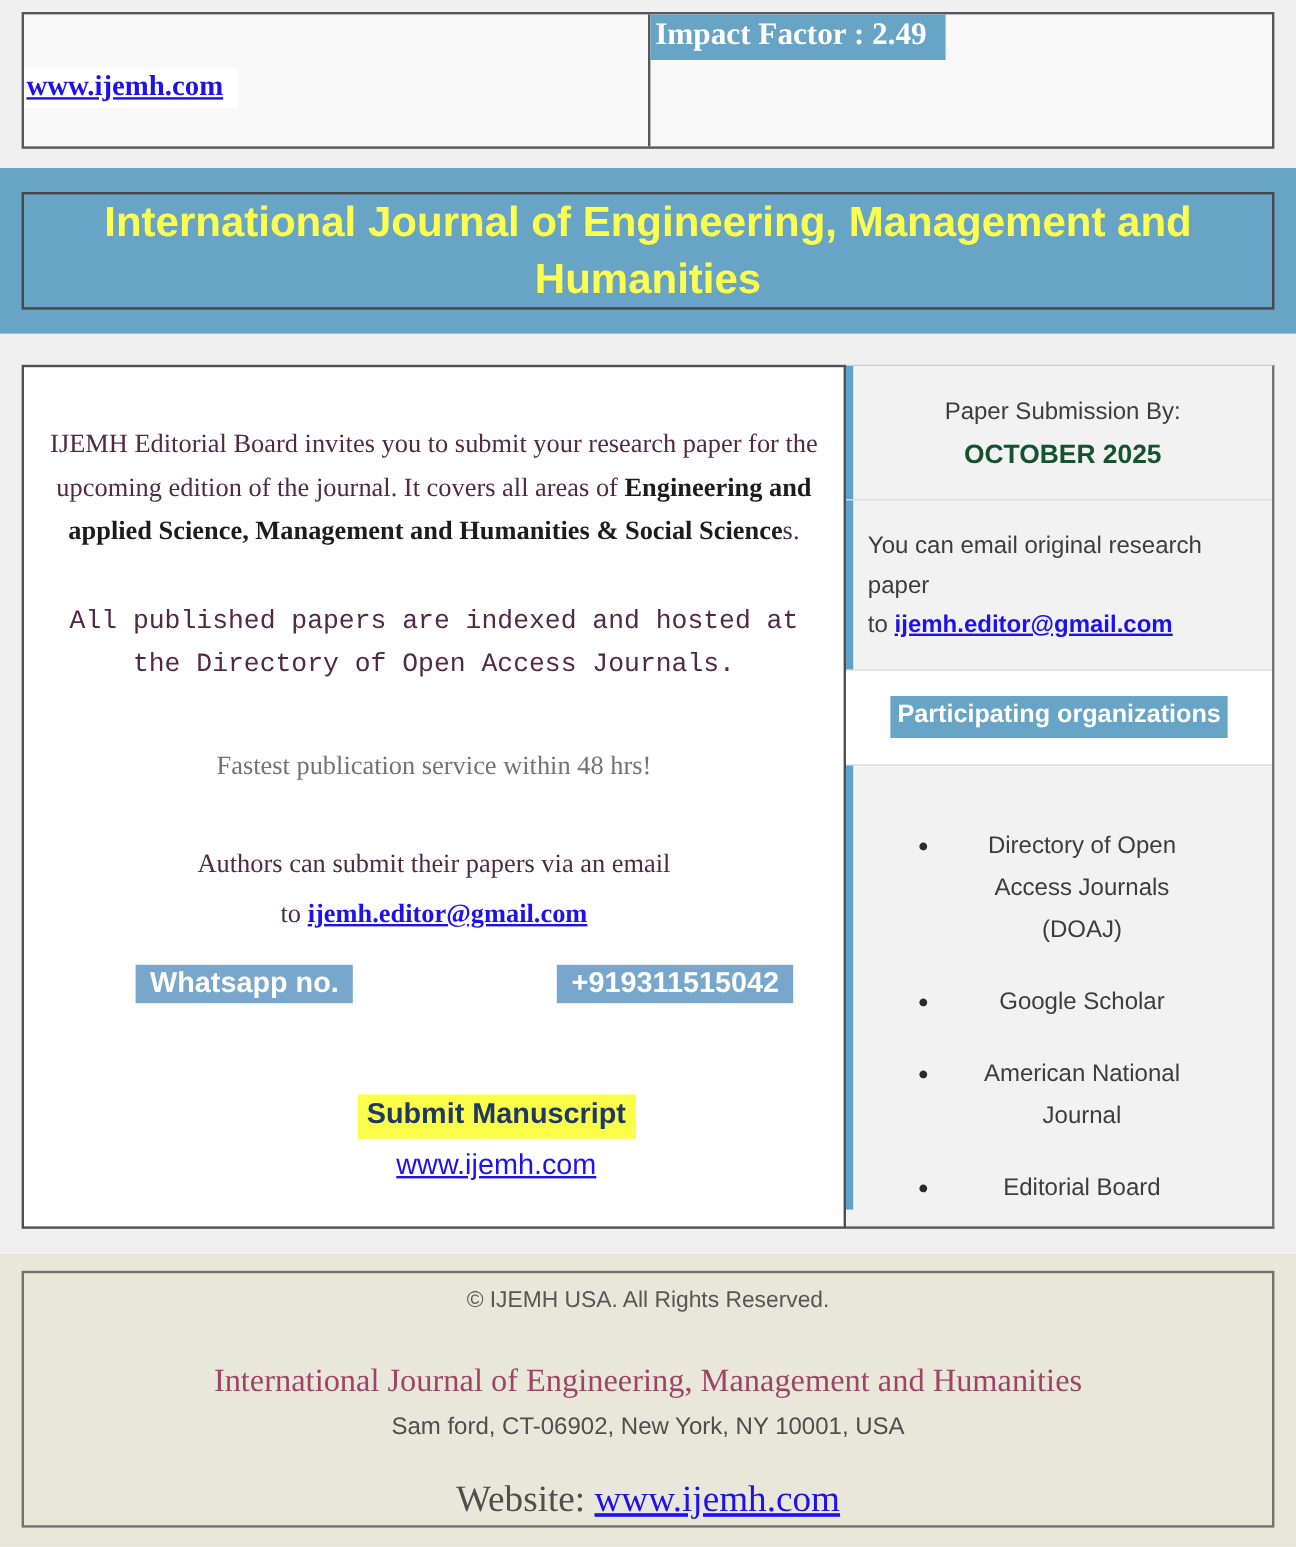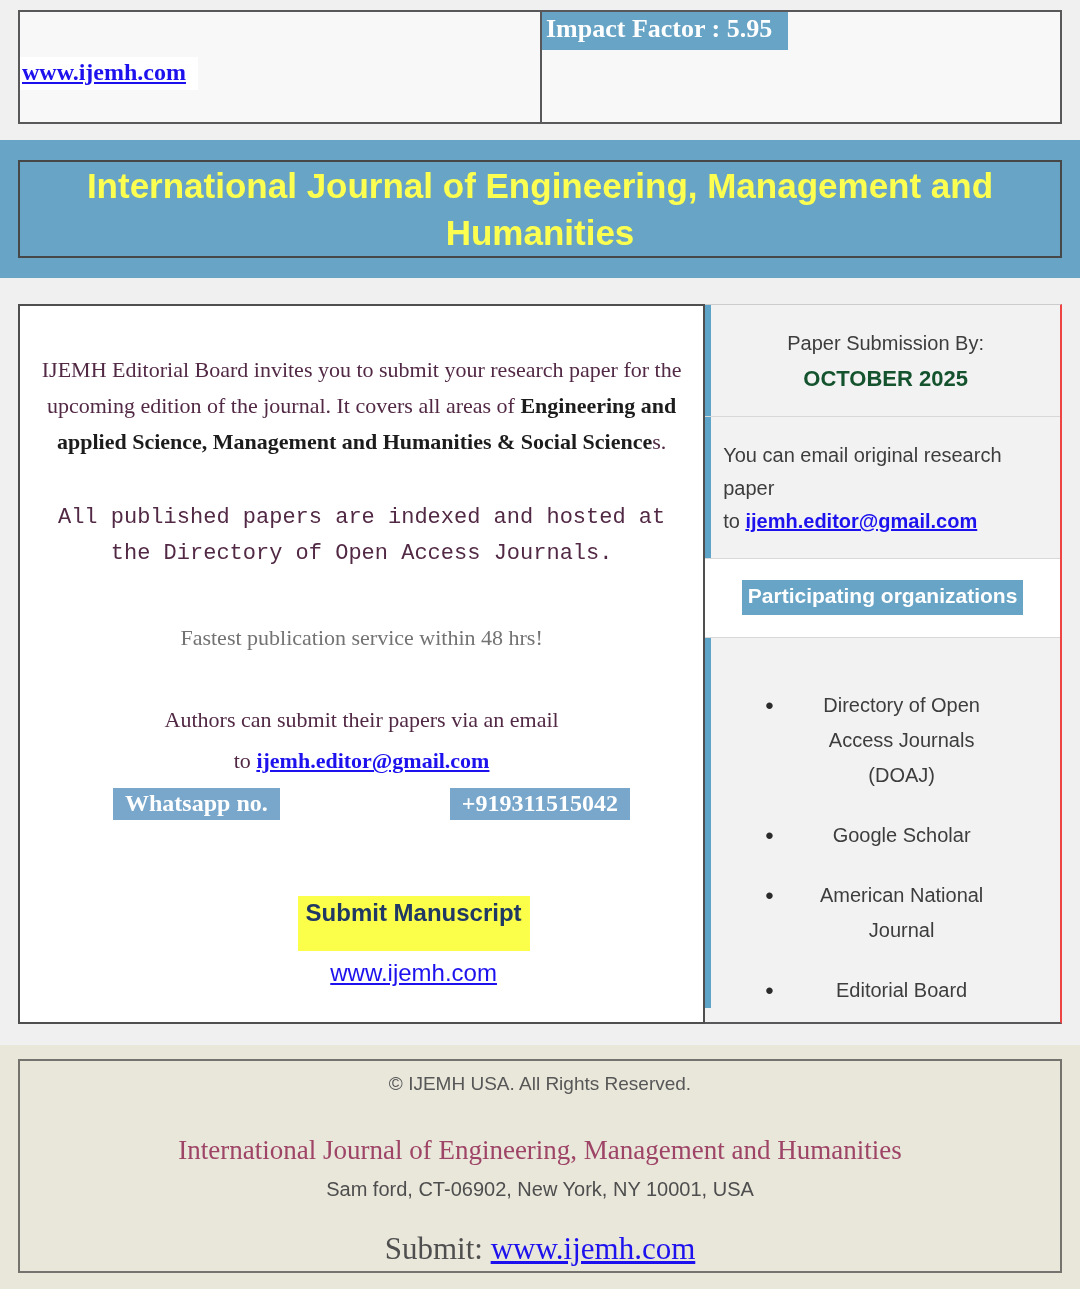--- a/index.html
+++ b/index.html
@@ -24,30 +24,30 @@
   .main-row { display:flex; margin:26px 18px 0; }
   .content-box { width:776px; height:720px; overflow:hidden; background:#ffffff; border:2px solid #4f4f4f; padding:46px 8px 0; }
   .para { font-family:"Liberation Serif", serif; font-size:22px; line-height:36px; color:#522945; text-align:center; margin:0 6px; }
   .para b { color:#1c1c1c; }
   .para.dark { color:#737373; }
   .p-indexing { margin-top:40px;font-family:Liberation Mono, monospace; }
   .p-speed { margin-top:48px; }
   .p-submit { margin-top:46px; }
   .email-line { margin-top:5px; }
   .email-link { font-family:"Liberation Serif", serif; font-weight:bold; font-size:22px; color:#1d12ee; text-decoration:underline; }
-  .whatsapp-row { margin-top:9px; display:flex; margin-left:85px;font-family:Liberation Serif, serif; }
+  .whatsapp-row { margin-top:25px; display:flex; margin-left:85px; }
   .chip-blue { background:#79a7cb; color:#ffffff; font-weight:bold; font-size:24px; line-height:27px; padding:2px 12px 3px; white-space:nowrap; }
   .whatsapp-number { margin-left:170px; }
   .submit-wrap { margin-top:76px; text-align:center; padding-left:104px; }
-  .submit-chip { display:inline-block; background:#fbff4a; color:#203864; font-weight:bold; font-size:24px; padding:3px 8px 24px; }
+  .submit-chip { display:inline-block; background:#fbff4a; color:#203864; font-weight:bold; font-size:24px; padding:3px 8px 6px; }
   .submit-link-line { margin-top:8px; text-align:center; padding-left:104px; }
   .submit-link { font-size:24px; color:#1d12ee; text-decoration:underline; }
 
   
-  .sidebar { width:404px; height:720px; overflow:hidden; background:#f2f2f3; border-top:1px solid #cccccc; border-right:2px solid #ef4444; border-bottom:2px solid #58585a; }
+  .sidebar { width:404px; height:720px; overflow:hidden; background:#f2f2f3; border-top:1px solid #cccccc; border-right:2px solid #737373; border-bottom:2px solid #58585a; }
   .sb-section { border-left:6px solid #5ea4c8; }
   .sb-1 { padding:27px 8px 24px; text-align:center; }
   .sb-heading { font-size:20px; color:#3d3d3d; }
   .sb-deadline { margin-top:11px; font-weight:bold; font-size:22px; color:#14532d; }
   .sb-divider { border-top:1px solid #d8d8d8; }
   .sb-2 { padding:22px 12px 20px; text-align:left; font-size:20px; line-height:33px; color:#3d3d3d; }
   .sb-email-link { font-weight:bold; font-size:20px; color:#1d12ee; text-decoration:underline; }
   .sb-3 { background:#ffffff; padding:21px 0 22px; text-align:center; }
   .participating-chip { display:inline-block; background:#68a4c5; color:#ffffff; font-weight:bold; font-size:21px; padding:4px 6px 7px; }
   .sb-4 { padding:50px 0 0; }
@@ -67,21 +67,21 @@
 </head>
 <body>
 
 <div class="page">
 
   <div class="header-table">
     <div class="header-left">
       <span class="site-link-chip"><a class="header-site-link">www.ijemh.com</a></span>
     </div>
     <div class="header-right">
-      <span class="impact-chip">Impact Factor : 5.95</span>
+      <span class="impact-chip">Impact Factor : 2.49</span>
     </div>
   </div>
 
   <div class="banner">
     <div class="banner-inner">
       <div class="banner-title">International Journal of Engineering, Management and Humanities</div>
     </div>
   </div>
 
   <div class="main-row">
@@ -139,17 +139,17 @@
       </div>
     </div>
 
   </div>
 
   <div class="footer-band">
     <div class="footer-box">
       <div class="footer-copyright">© IJEMH USA. All Rights Reserved.</div>
       <div class="footer-journal">International Journal of Engineering, Management and Humanities</div>
       <div class="footer-address">Sam ford, CT-06902, New York, NY 10001, USA</div>
-      <div class="footer-website"><span>Submit: </span><a class="footer-website-link">www.ijemh.com</a></div>
+      <div class="footer-website"><span>Website: </span><a class="footer-website-link">www.ijemh.com</a></div>
     </div>
   </div>
 
 </div>
 
 </body></html>

